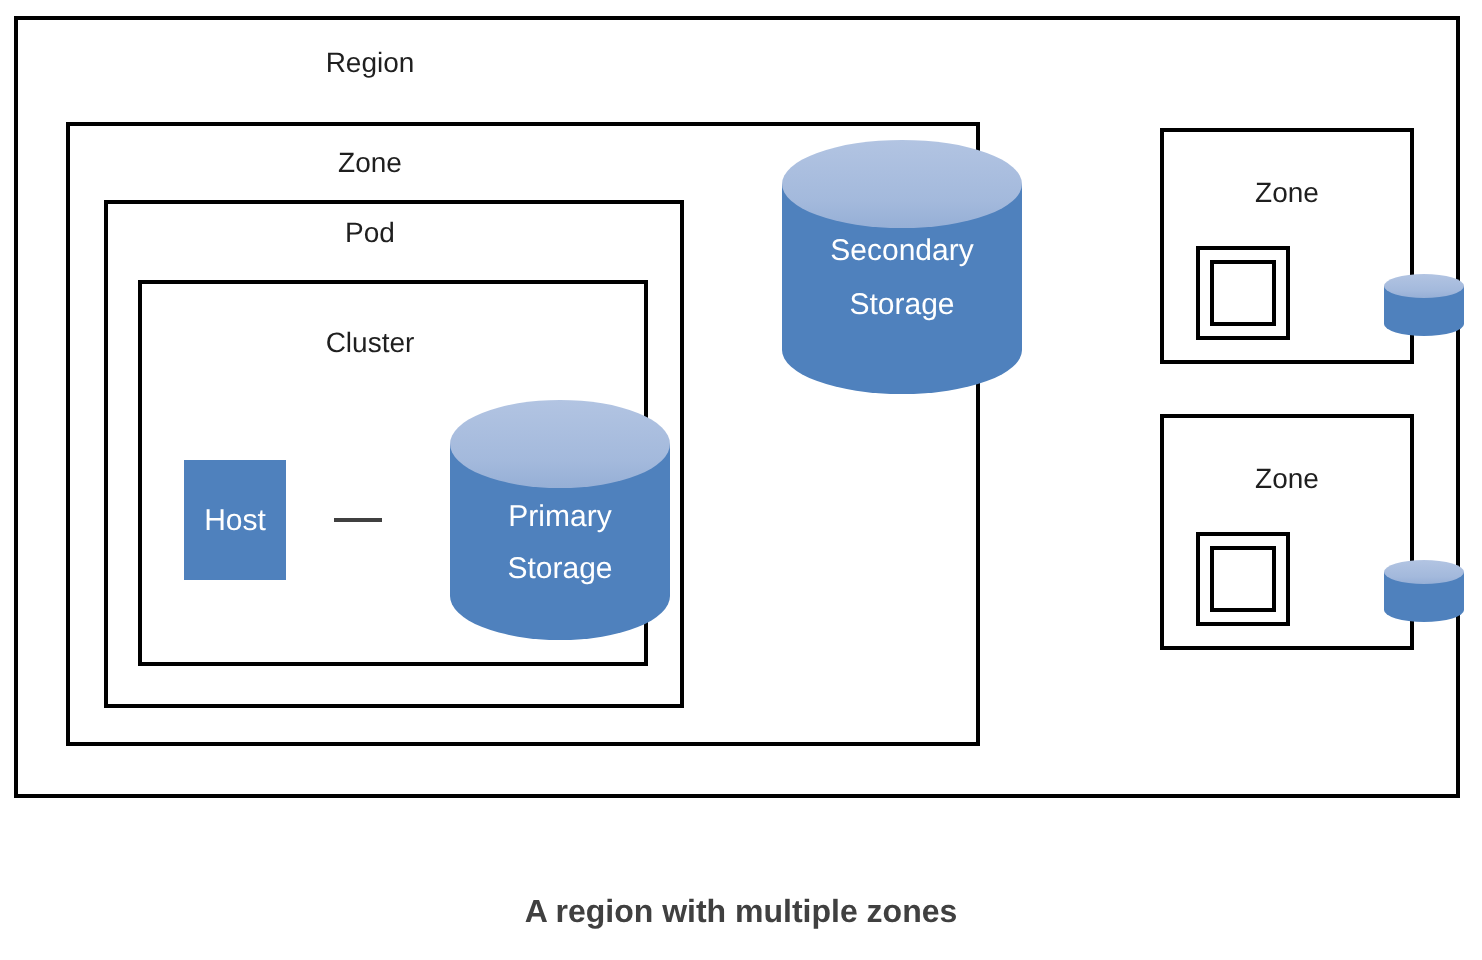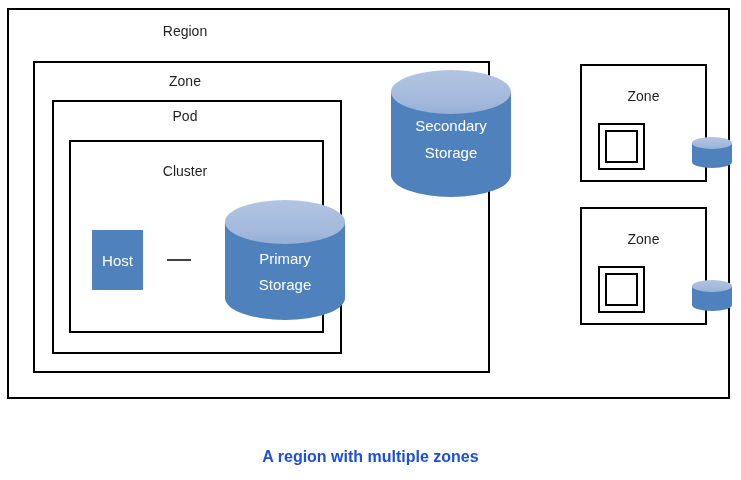--- a/index.html
+++ b/index.html
@@ -33,21 +33,21 @@
     border-radius:0 0 50% 50% / 0 0 var(--ry) var(--ry);
     z-index:1;
   }
   .cyl-label {
     position:absolute; left:0; width:100%; z-index:3; text-align:center;
     color:#ffffff; font-size:15px;
   }
   .sq { position:absolute; box-sizing:border-box; border:2px solid #000000; }
   .caption {
     position:absolute; left:0; top:448px; width:100%; text-align:center;
-    font-size:16px; font-weight:bold; color:#1d4ed8;
+    font-size:16px; font-weight:bold; color:#404040;
   }
 </style>
 </head>
 <body>
 
 <div id="canvas">
 
   <div class="outline" style="left:7px; top:8px; width:723px; height:391px;"></div>
   <div class="box-label" style="left:85px; top:22px; width:200px;">Region</div>
 
@@ -59,21 +59,21 @@
 
   <div class="outline" style="left:69px; top:140px; width:255px; height:193px;"></div>
   <div class="box-label" style="left:85px; top:162px; width:200px;">Cluster</div>
 
   <div class="host" style="left:92px; top:230px; width:51px; height:60px;">
     <span>Host</span>
   </div>
 
   <div class="connector" style="left:167px; top:259px; width:24px; height:2px;"></div>
 
-  <div class="cyl" style="left:191px; top:200px; width:120px; height:120px;text-decoration:underline; --ry:22px;">
+  <div class="cyl" style="left:191px; top:200px; width:110px; height:120px;text-decoration:underline; --ry:22px;">
     <div class="cyl-top"></div>
     <div class="cyl-body"></div>
     <div class="cyl-label" style="top:46px; line-height:26px;">
       <div>Primary</div>
       <div>Storage</div>
     </div>
   </div>
 
   <div class="cyl" style="left:357px; top:70px; width:120px; height:127px; --ry:22px;">
     <div class="cyl-top"></div>

